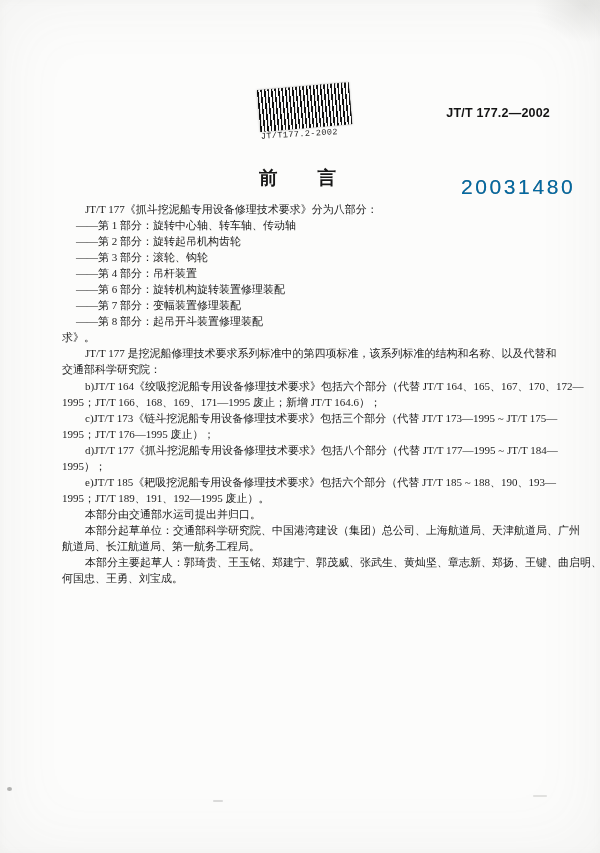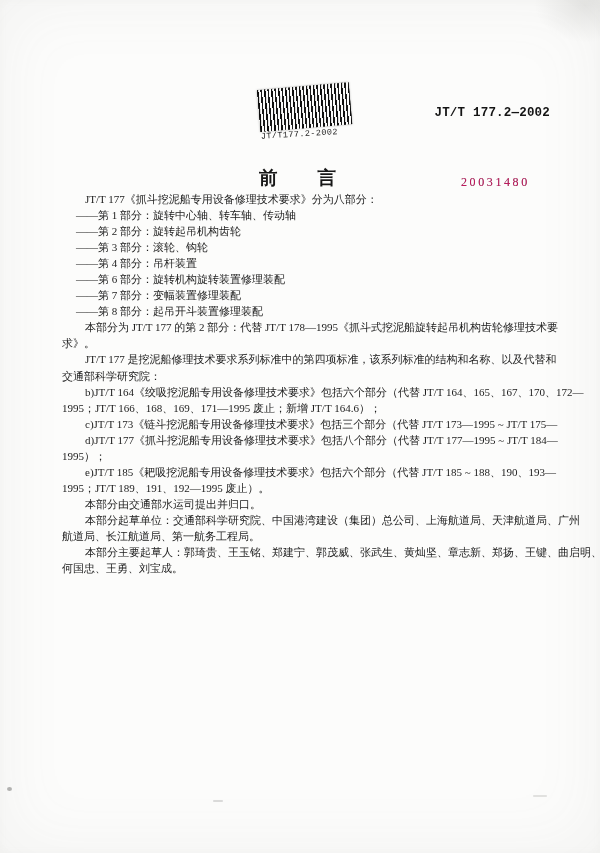--- a/index.html
+++ b/index.html
@@ -38,40 +38,40 @@
   }
   .barcode .bc-label{
     margin-top:1px;
     font-family:"Liberation Mono","DejaVu Sans Mono",monospace;
     font-size:8.5px;letter-spacing:0.4px;color:#242424;
     transform:rotate(1.5deg);white-space:nowrap;
   }
 
   .std-code{
     position:absolute;top:106px;right:50px;
-    font-family:Liberation Mono, monospace;
+    font-family:Liberation Sans, sans-serif;
     font-weight:bold;font-size:12.5px;color:#141414;letter-spacing:0.2px;
   }
 
   .doc-title{
     position:absolute;top:165px;left:0;width:596px;
     text-align:center;
     font-family:"Liberation Sans","DejaVu Sans",sans-serif;
     font-weight:bold;font-size:18.5px;color:#171717;letter-spacing:1px;
   }
 
   .stamp{
     position:absolute;left:461px;top:175px;
-    font-family:Liberation Serif, serif;
-    font-size:12px;letter-spacing:2.6px;color:#be185d;
+    font-family:Liberation Sans, sans-serif;
+    font-size:21px;letter-spacing:2.6px;color:#0369a1;
     text-shadow:0 0 0.6px rgba(75,75,75,0.6);
   }
 
   .body-text{
-    position:absolute;left:62px;top:191px;width:492px;
+    position:absolute;left:62px;top:201px;width:492px;
     font-size:11px;color:#1c1c1c;
   }
   .body-text p{
     margin:0;line-height:16.05px;white-space:nowrap;
   }
   .ind{text-indent:23px;}
   .dash{text-indent:14px;}
   .flush{text-indent:0;}
 </style>
 </head>
@@ -97,27 +97,27 @@
 
   <div class="body-text">
     <p class="ind">JT/T 177《抓斗挖泥船专用设备修理技术要求》分为八部分：</p>
     <p class="dash">——第 1 部分：旋转中心轴、转车轴、传动轴</p>
     <p class="dash">——第 2 部分：旋转起吊机构齿轮</p>
     <p class="dash">——第 3 部分：滚轮、钩轮</p>
     <p class="dash">——第 4 部分：吊杆装置</p>
     <p class="dash">——第 6 部分：旋转机构旋转装置修理装配</p>
     <p class="dash">——第 7 部分：变幅装置修理装配</p>
     <p class="dash">——第 8 部分：起吊开斗装置修理装配</p>
-    <p class="ind">本部分为 JT/T 177 的第 2 部分：代替 JT/T 178—1995《抓斗式挖泥船旋转起吊机构齿轮修理技术要</p>
     <p class="flush">求》。</p>
     <p class="ind">JT/T 177 是挖泥船修理技术要求系列标准中的第四项标准，该系列标准的结构和名称、以及代替和</p>
     <p class="flush">交通部科学研究院：</p>
     <p class="ind">b)JT/T 164《绞吸挖泥船专用设备修理技术要求》包括六个部分（代替 JT/T 164、165、167、170、172—</p>
     <p class="flush">1995；JT/T 166、168、169、171—1995 废止；新增 JT/T 164.6）；</p>
     <p class="ind">c)JT/T 173《链斗挖泥船专用设备修理技术要求》包括三个部分（代替 JT/T 173—1995 ~ JT/T 175—</p>
+    <p class="flush">1995；JT/T 176—1995 废止）；</p>
     <p class="ind">d)JT/T 177《抓斗挖泥船专用设备修理技术要求》包括八个部分（代替 JT/T 177—1995 ~ JT/T 184—</p>
     <p class="flush">1995）；</p>
     <p class="ind">e)JT/T 185《耙吸挖泥船专用设备修理技术要求》包括六个部分（代替 JT/T 185 ~ 188、190、193—</p>
     <p class="flush">1995；JT/T 189、191、192—1995 废止）。</p>
     <p class="ind">本部分由交通部水运司提出并归口。</p>
     <p class="ind">本部分起草单位：交通部科学研究院、中国港湾建设（集团）总公司、上海航道局、天津航道局、广州</p>
     <p class="flush">航道局、长江航道局、第一航务工程局。</p>
     <p class="ind">本部分主要起草人：郭琦贵、王玉铭、郑建宁、郭茂威、张武生、黄灿坚、章志新、郑扬、王键、曲启明、</p>
     <p class="flush">何国忠、王勇、刘宝成。</p>
   </div>

